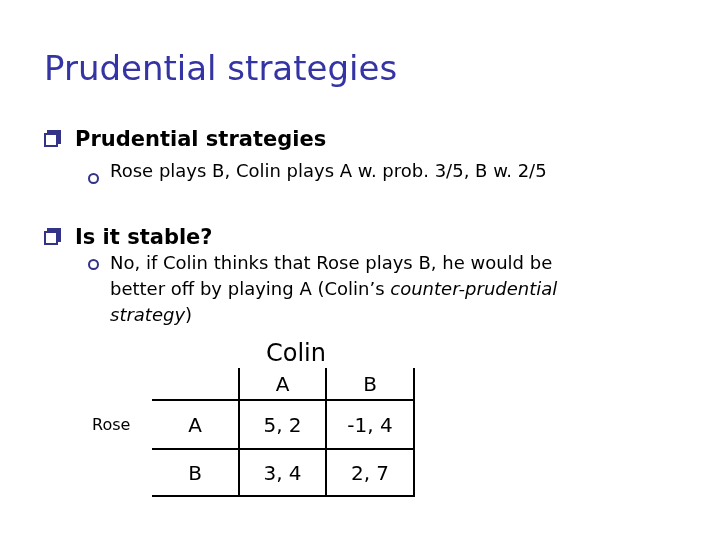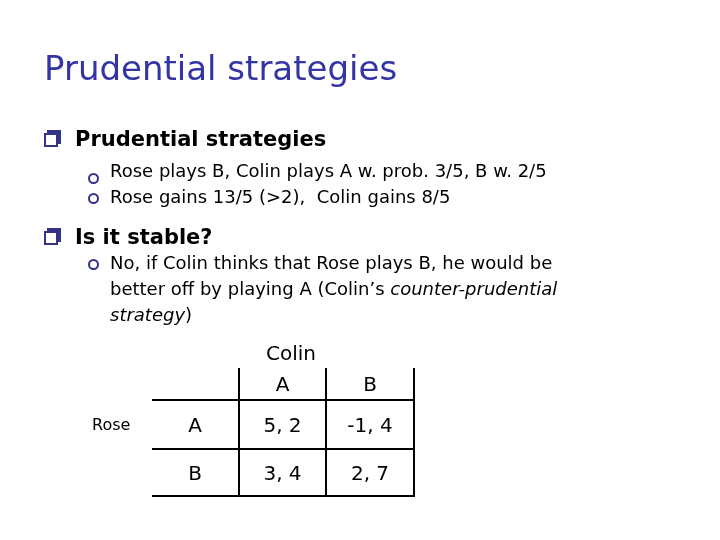--- a/index.html
+++ b/index.html
@@ -21,21 +21,21 @@
   }
   .circ {
     flex:0 0 auto; width:7px; height:7px; background:#ffffff;
     border:2px solid #333387; border-radius:50%;
     margin:9px 11px 0 0;
   }
   .pre { white-space:pre-wrap; }
   .subtext i { font-style:italic; }
 
   
-  .colin-label { position:absolute; left:266px; top:340px; font-size:20px; line-height:26px;text-align:right; }
+  .colin-label { position:absolute; left:266px; top:340px; font-size:24px; line-height:26px;text-align:right; }
   .rose-label  { position:absolute; left:92px;  top:412px; font-size:16px; line-height:26px; }
   table.game { position:absolute; left:152px; top:368px; border-collapse:collapse; }
   table.game td {
     padding:0; text-align:center; vertical-align:middle;
     font-size:20px; font-family:"DejaVu Sans", sans-serif;
   }
   td.c0 { width:86px; }
   td.cA { width:85px; border-left:2px solid #000; }
   td.cB { width:86px; border-left:2px solid #000; border-right:2px solid #000; }
   tr.hdr td { height:31px; border-bottom:2px solid #000; }
@@ -52,24 +52,20 @@
   <div class="row h1row" style="top:124px;">
     <span class="sq"></span>
     <span>Prudential strategies</span>
   </div>
 
   <div class="row subrow" style="top:158px;align-items:flex-end;">
     <span class="circ"></span>
     <span class="subtext pre">Rose plays B, Colin plays A w. prob. 3/5, B w. 2/5</span>
   </div>
 
-  <div class="row subrow" style="top:184px;">
-    <span class="circ"></span>
-    <span class="subtext pre">Rose gains 13/5 (&gt;2),  Colin gains 8/5</span>
-  </div>
 
   <div class="row h1row" style="top:222px;">
     <span class="sq"></span>
     <span>Is it stable?</span>
   </div>
 
   <div class="row subrow" style="top:250px;">
     <span class="circ"></span>
     <span class="subtext" style="width:530px;"><span>No, if Colin thinks that Rose plays B, he would be</span><br><span>better off by playing A (Colin’s </span><i>counter-prudential</i><br><i>strategy</i><span>)</span></span>
   </div>

